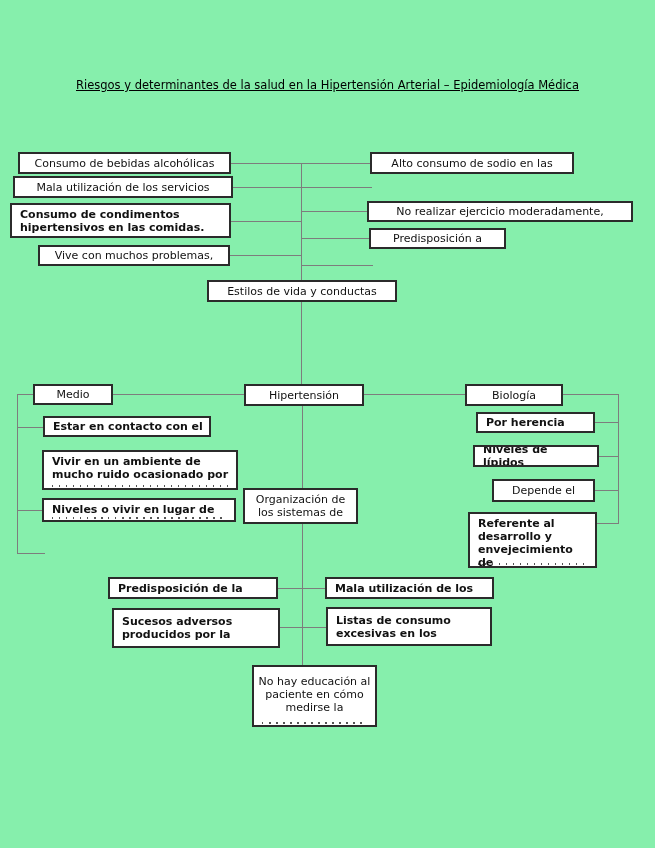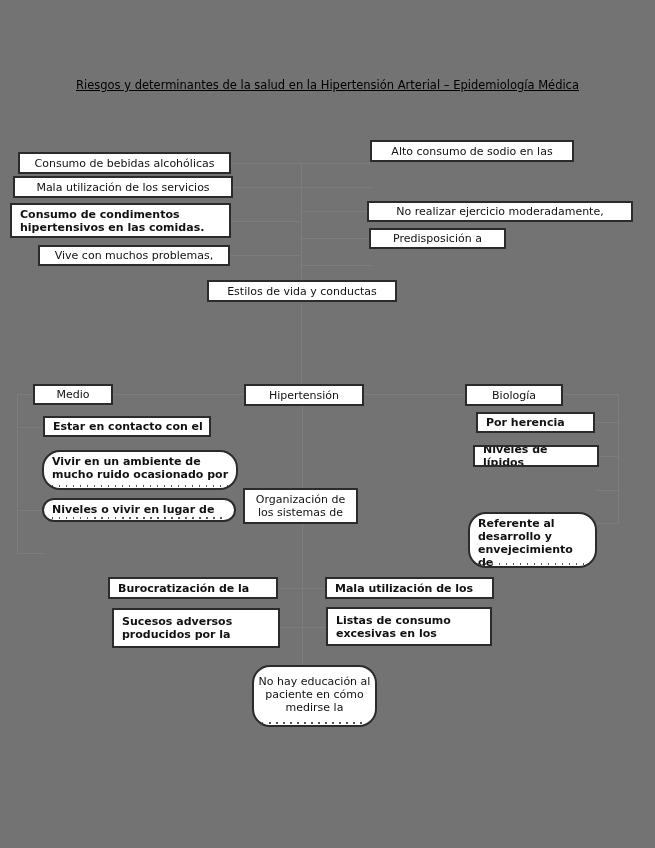--- a/index.html
+++ b/index.html
@@ -1,20 +1,20 @@
 <!DOCTYPE html>
 <html><head>
 <meta charset="utf-8">
 <style>
   html,body{margin:0;padding:0;background:#e8e8e8;}
   .page{
     position:relative;
     width:655px;height:848px;
     margin:0 auto;
-    background:#737373;
+    background:#86efac;
     font-family:"DejaVu Sans","Liberation Sans",sans-serif;
     color:#111111;
     overflow:hidden;
   }
   .title{
     position:absolute;top:74px;left:0;right:0;
     text-align:center;
   }
   .title span{
     display:inline-block;width:505px;
@@ -24,21 +24,21 @@
   }
   .node{
     position:absolute;box-sizing:border-box;
     border:2px solid #2b2b2b;background:#ffffff;
     display:flex;align-items:center;
     font-size:11px;line-height:13px;
     overflow:hidden;
   }
   .node.c{justify-content:center;text-align:center;padding:0 3px;}
   .node.l{justify-content:flex-start;text-align:left;padding:0 5px 0 8px;font-weight:bold;}
-  .node.t{align-items:flex-start;padding-top:3px;border-radius:18px;}
+  .node.t{align-items:flex-start;padding-top:3px;}
   .node.clip::after{
     content:"";position:absolute;left:8px;right:8px;bottom:1px;height:2px;
     background:repeating-linear-gradient(90deg,#555 0 1.5px,transparent 1.5px 7px);
   }
   .hl,.vl{position:absolute;background:#7d7d7d;}
   .hl{height:1.2px;}
   .vl{width:1.2px;}
 </style>
 </head>
 <body>
@@ -81,40 +81,41 @@
   <i class="hl" style="left:597px;top:523px;width:21px"></i>
 
   <i class="hl" style="left:278px;top:588px;width:47px"></i>
   <i class="hl" style="left:280px;top:627px;width:46px"></i>
 
   <div class="node c" style="left:18px;top:152px;width:213px;height:22px">Consumo de bebidas alcohólicas</div>
   <div class="node c" style="left:13px;top:176px;width:220px;height:22px">Mala utilización de los servicios</div>
   <div class="node l" style="left:10px;top:203px;width:221px;height:35px">Consumo de condimentos hipertensivos en las comidas.</div>
   <div class="node c" style="left:38px;top:245px;width:192px;height:21px">Vive con muchos problemas,</div>
 
-  <div class="node c" style="left:370px;top:140px;width:204px;height:22px">Alto consumo de sodio en las</div>
+  <div class="node c" style="left:370px;top:152px;width:204px;height:22px">Alto consumo de sodio en las</div>
   <div class="node c" style="left:367px;top:201px;width:266px;height:21px">No realizar ejercicio moderadamente,</div>
   <div class="node c" style="left:369px;top:228px;width:137px;height:21px">Predisposición a</div>
 
   <div class="node c" style="left:207px;top:280px;width:190px;height:22px">Estilos de vida y conductas</div>
 
   <div class="node c" style="left:33px;top:384px;width:80px;height:21px">Medio</div>
   <div class="node c" style="left:244px;top:384px;width:120px;height:22px">Hipertensión</div>
   <div class="node c" style="left:465px;top:384px;width:98px;height:22px">Biología</div>
 
   <div class="node l" style="left:43px;top:416px;width:168px;height:21px">Estar en contacto con el</div>
   <div class="node l t clip" style="left:42px;top:450px;width:196px;height:40px">Vivir en un ambiente de mucho ruido ocasionado por</div>
   <div class="node l t clip" style="left:42px;top:498px;width:194px;height:24px">Niveles o vivir en lugar de gran</div>
 
   <div class="node l" style="left:476px;top:412px;width:119px;height:21px">Por herencia</div>
 
   <div class="node c" style="left:243px;top:488px;width:115px;height:36px">Organización de los sistemas de</div>
   <div class="node l" style="left:473px;top:445px;width:126px;height:22px">Niveles de lípidos</div>
+  <div class="node c" style="left:492px;top:479px;width:103px;height:23px">Depende el</div>
   <div class="node l t clip" style="left:468px;top:512px;width:129px;height:56px">Referente al desarrollo y envejecimiento de</div>
 
-  <div class="node l" style="left:108px;top:577px;width:170px;height:22px">Burocratización de la</div>
+  <div class="node l" style="left:108px;top:577px;width:170px;height:22px">Predisposición de la</div>
   <div class="node l" style="left:325px;top:577px;width:169px;height:22px">Mala utilización de los</div>
   <div class="node l" style="left:112px;top:608px;width:168px;height:40px">Sucesos adversos producidos por la</div>
   <div class="node l" style="left:326px;top:607px;width:166px;height:39px">Listas de consumo excesivas en los</div>
 
   <div class="node c t clip" style="left:252px;top:665px;width:125px;height:62px;padding-top:8px">No hay educación al paciente en cómo medirse la</div>
 
 </div>
 
 </body></html>

